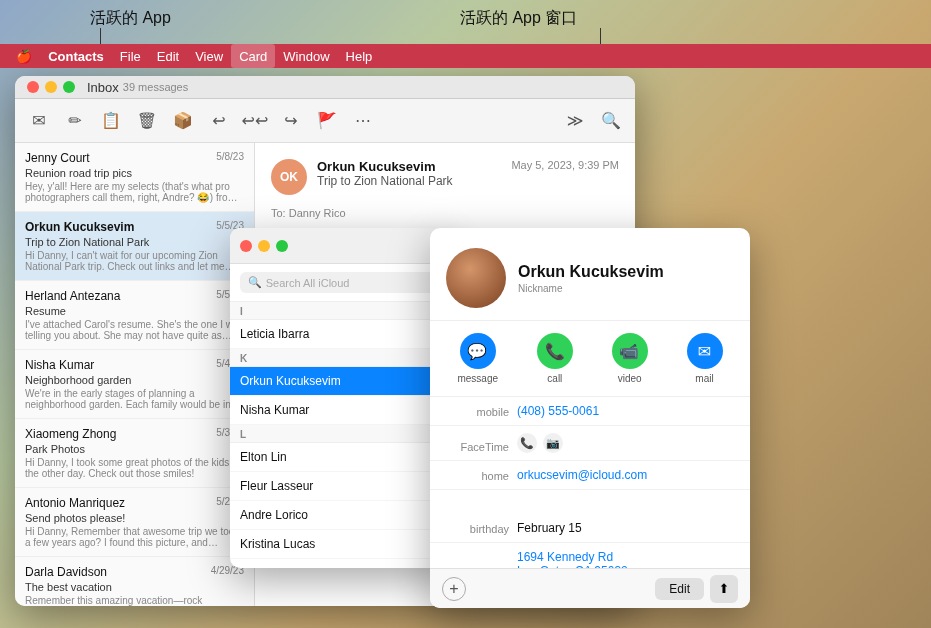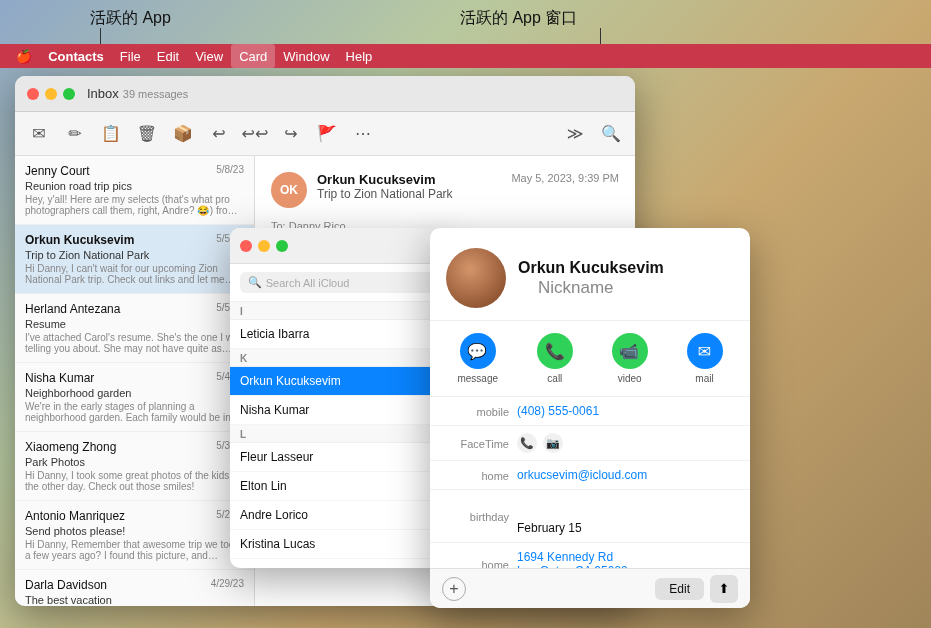--- a/index.html
+++ b/index.html
@@ -68,21 +68,21 @@
       height: 530px;
       background: #f0f0f0;
       border-radius: 10px;
       box-shadow: 0 10px 40px rgba(0,0,0,0.4);
       overflow: hidden;
       display: flex;
       flex-direction: column;
       z-index: 10;
     }
     .window-titlebar {
-      height: 36px;
+      height: 23px;
       background: #e8e8e8;
       display: flex;
       align-items: center;
       padding: 4px 12px;
       border-bottom: 1px solid #ccc;
       flex-shrink: 0;
     }
     .traffic-lights {
       display: flex;
       gap: 6px;
@@ -365,23 +365,22 @@
       background: radial-gradient(circle at 40% 35%, #d4956a, #7a4020);
     }
     .contact-name-area { flex: 1; }
     .contact-name {
       font-size: 16px;
       font-weight: 600;
       color: #111;
       line-height: 1.3;
     }
     .contact-nickname {
-      font-size: 17px;
+      font-size: 10px;
       color: #888;
-      margin-left: 20px;
     }
     .contact-actions {
       display: flex;
       justify-content: space-around;
       padding: 12px 8px;
       border-bottom: 1px solid #eee;
     }
     .contact-action-btn {
       display: flex;
       flex-direction: column;
@@ -406,21 +405,21 @@
     }
     .contact-fields {
       flex: 1;
       overflow-y: auto;
       padding: 0;
     }
     .contact-field-row {
       display: flex;
       padding: 7px 14px;
       border-bottom: 1px solid #f0f0f0;
-      align-items: center;
+      align-items: flex-end;
       gap: 8px;
     }
     .field-label {
       font-size: 11px;
       color: #888;
       width: 65px;
       flex-shrink: 0;
       text-align: right;
       padding-top: 1px;
     }
@@ -678,22 +677,22 @@
   </div>
   <div class="contacts-list">
     <div class="contacts-section-header">I</div>
     <div class="contact-row">Leticia Ibarra</div>
 
     <div class="contacts-section-header">K</div>
     <div class="contact-row selected">Orkun Kucuksevim</div>
     <div class="contact-row">Nisha Kumar</div>
 
     <div class="contacts-section-header">L</div>
+    <div class="contact-row">Elton Lin</div>
     <div class="contact-row">Fleur Lasseur</div>
-    <div class="contact-row">Elton Lin</div>
     <div class="contact-row">Andre Lorico</div>
     <div class="contact-row">Kristina Lucas</div>
   </div>
 </div>
 
 <div class="contact-detail">
   <div class="contact-detail-header">
     <div class="contact-photo">
       <div class="contact-photo-inner"></div>
     </div>

